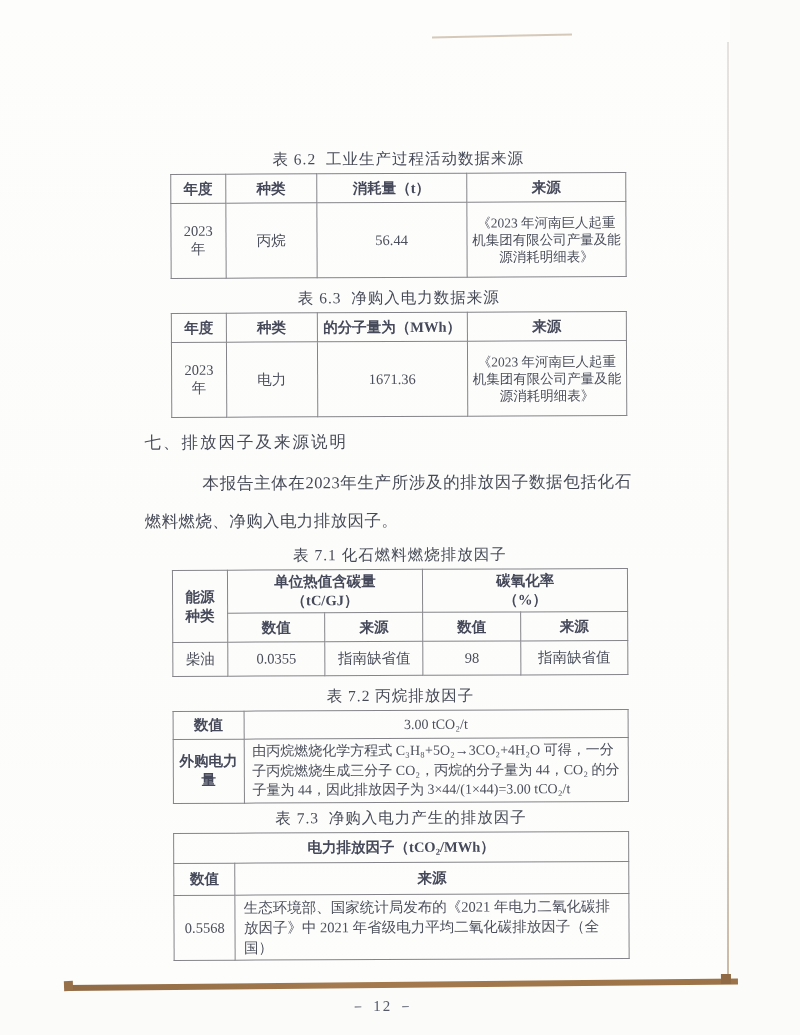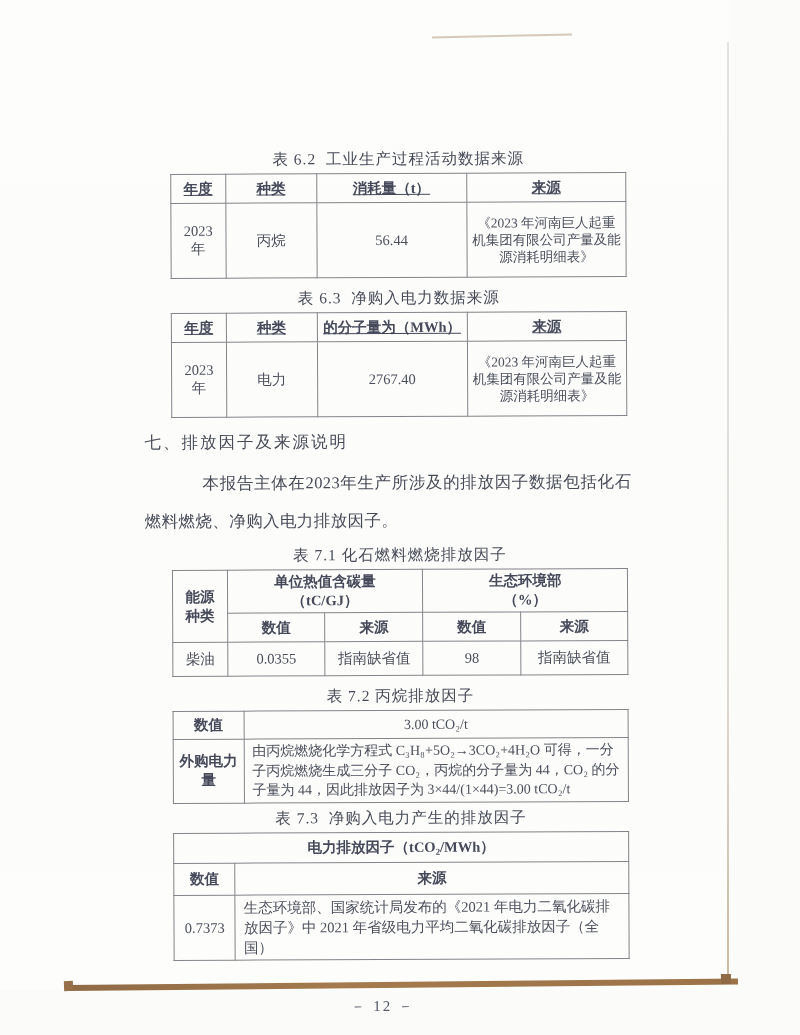--- a/index.html
+++ b/index.html
@@ -51,21 +51,21 @@
   th,td{
     border:1px solid #84848a;
     font-size:14.5px;font-weight:bold;
     text-align:center;vertical-align:middle;
     padding:2px 4px;color:#45495a;
   }
   td.data{font-weight:normal;color:#4b4f5c;}
   .src-cell{font-size:13.5px;line-height:17px;font-weight:normal;text-align:center;}
   .left{text-align:left;padding:2px 8px;}
   .prewrap{white-space:pre-line;}
-  .h26 th{height:24px;text-decoration:underline;}
+  .h26 th{height:24px;}
   .row-tall td{height:70px;}
   #section7-heading{
     margin:13px 0 0 0;font-size:16.5px;letter-spacing:2px;height:24px;line-height:24px;
   }
   #section7-paragraph{
     margin:10px 0 0 0;width:487px;
     font-size:16.5px;letter-spacing:0.4px;line-height:38px;
     text-indent:58px;text-align:justify;
   }
   #t71 .grp{height:36px;line-height:19px;text-align:center;}
@@ -132,21 +132,21 @@
     <tbody>
         <tr class="h26">
       <th>年度</th>
       <th>种类</th>
       <th>的分子量为（MWh）</th>
       <th>来源</th>
     </tr>
     <tr class="row-tall">
       <td class="data">2023 年</td>
       <td class="data">电力</td>
-      <td class="data">2767.40</td>
+      <td class="data">1671.36</td>
       <td class="data src-cell">《2023 年河南巨人起重机集团有限公司产量及能源消耗明细表》</td>
     </tr>
   </tbody>
     </table>
 
   <div id="section7-heading">七、排放因子及来源说明</div>
   <p id="section7-paragraph">本报告主体在2023年生产所涉及的排放因子数据包括化石燃料燃烧、净购入电力排放因子。</p>
 
   <div class="caption cap-gap1">表 7.1 化石燃料燃烧排放因子</div>
   <table id="t71" class="tbl-gap">
@@ -156,21 +156,21 @@
         <col style="width:21.5%">
         <col style="width:21.5%">
         <col style="width:23.5%">
       </colgroup>
     <tbody>
         <tr>
       <th rowspan="2" class="prewrap">能源
 种类</th>
       <th colspan="2" class="grp prewrap">单位热值含碳量
 （tC/GJ）</th>
-      <th colspan="2" class="grp prewrap">生态环境部
+      <th colspan="2" class="grp prewrap">碳氧化率
 （%）</th>
     </tr>
     <tr class="sub">
       <th>数值</th>
       <th>来源</th>
       <th>数值</th>
       <th>来源</th>
     </tr>
     <tr class="datarow">
       <td class="data">柴油</td>
@@ -208,21 +208,21 @@
       </colgroup>
     <tbody>
         <tr class="hd">
       <th colspan="2">电力排放因子（tCO₂/MWh）</th>
     </tr>
     <tr class="sub">
       <th>数值</th>
       <th>来源</th>
     </tr>
     <tr class="datarow">
-      <td class="data">0.7373</td>
+      <td class="data">0.5568</td>
       <td class="data left">生态环境部、国家统计局发布的《2021 年电力二氧化碳排放因子》中 2021 年省级电力平均二氧化碳排放因子（全国）</td>
     </tr>
   </tbody>
     </table>
 
   <div id="page-number">－ 12 －</div>
 
 </div>
 
 </body></html>

